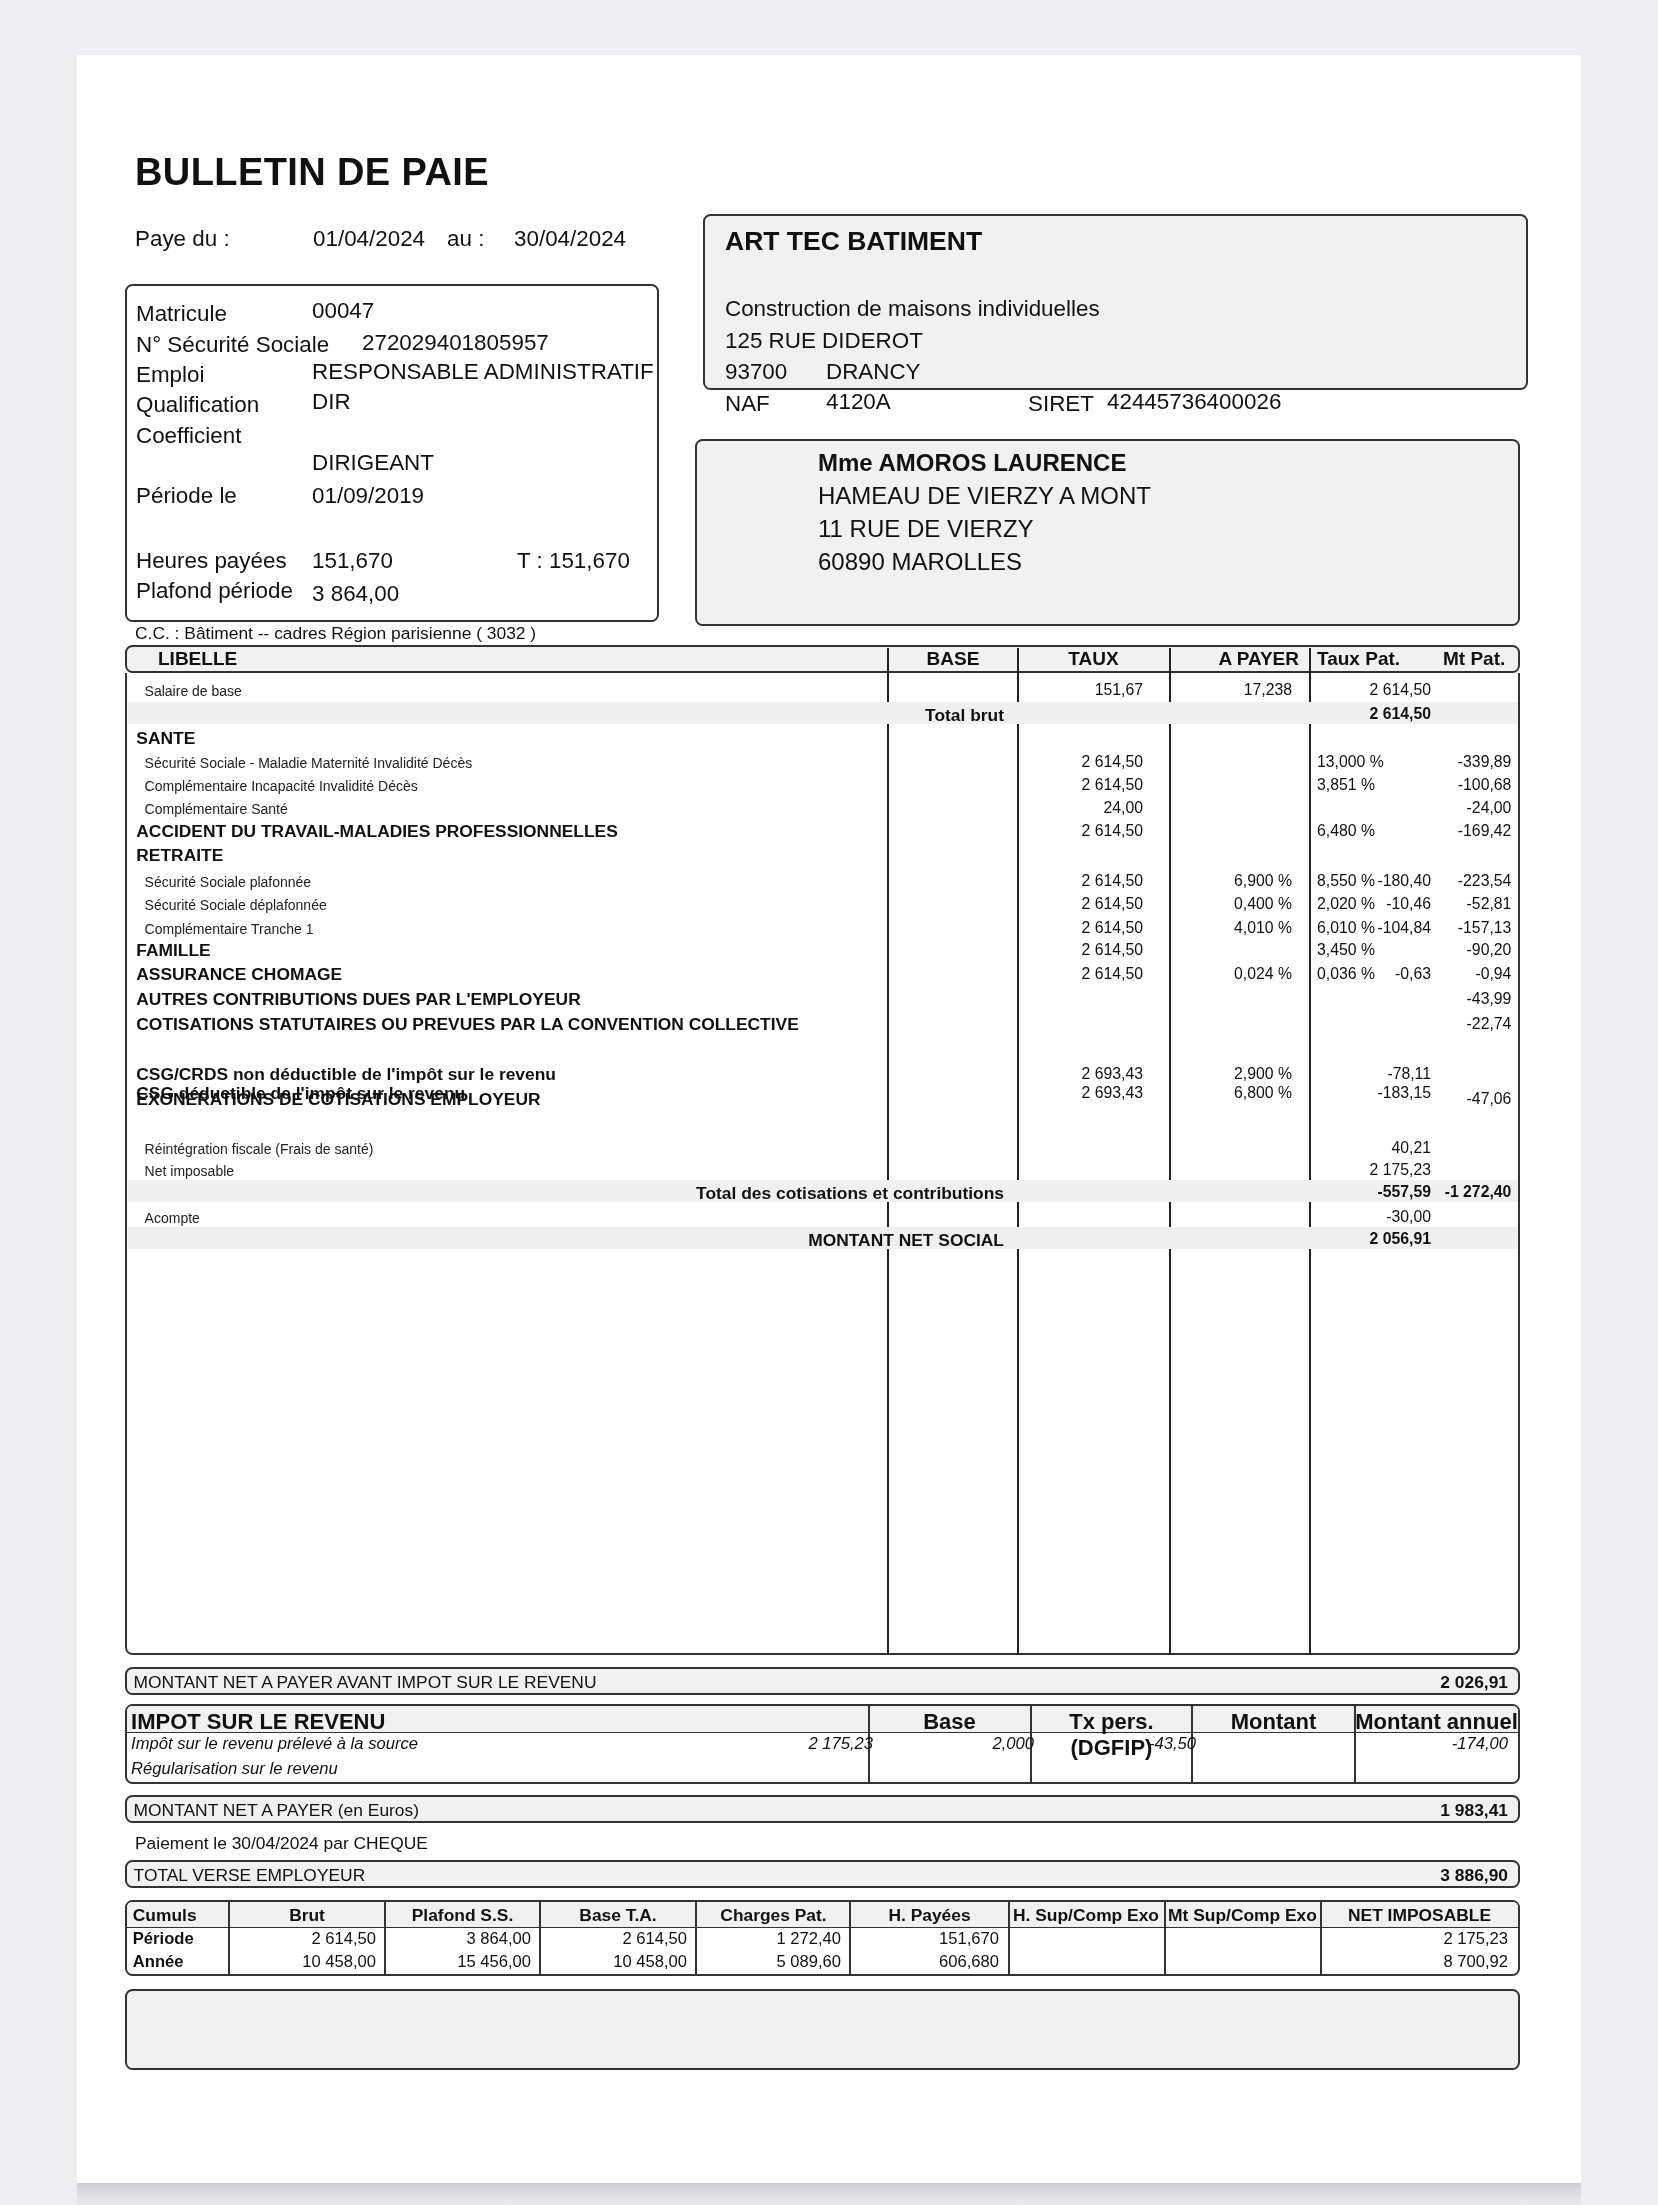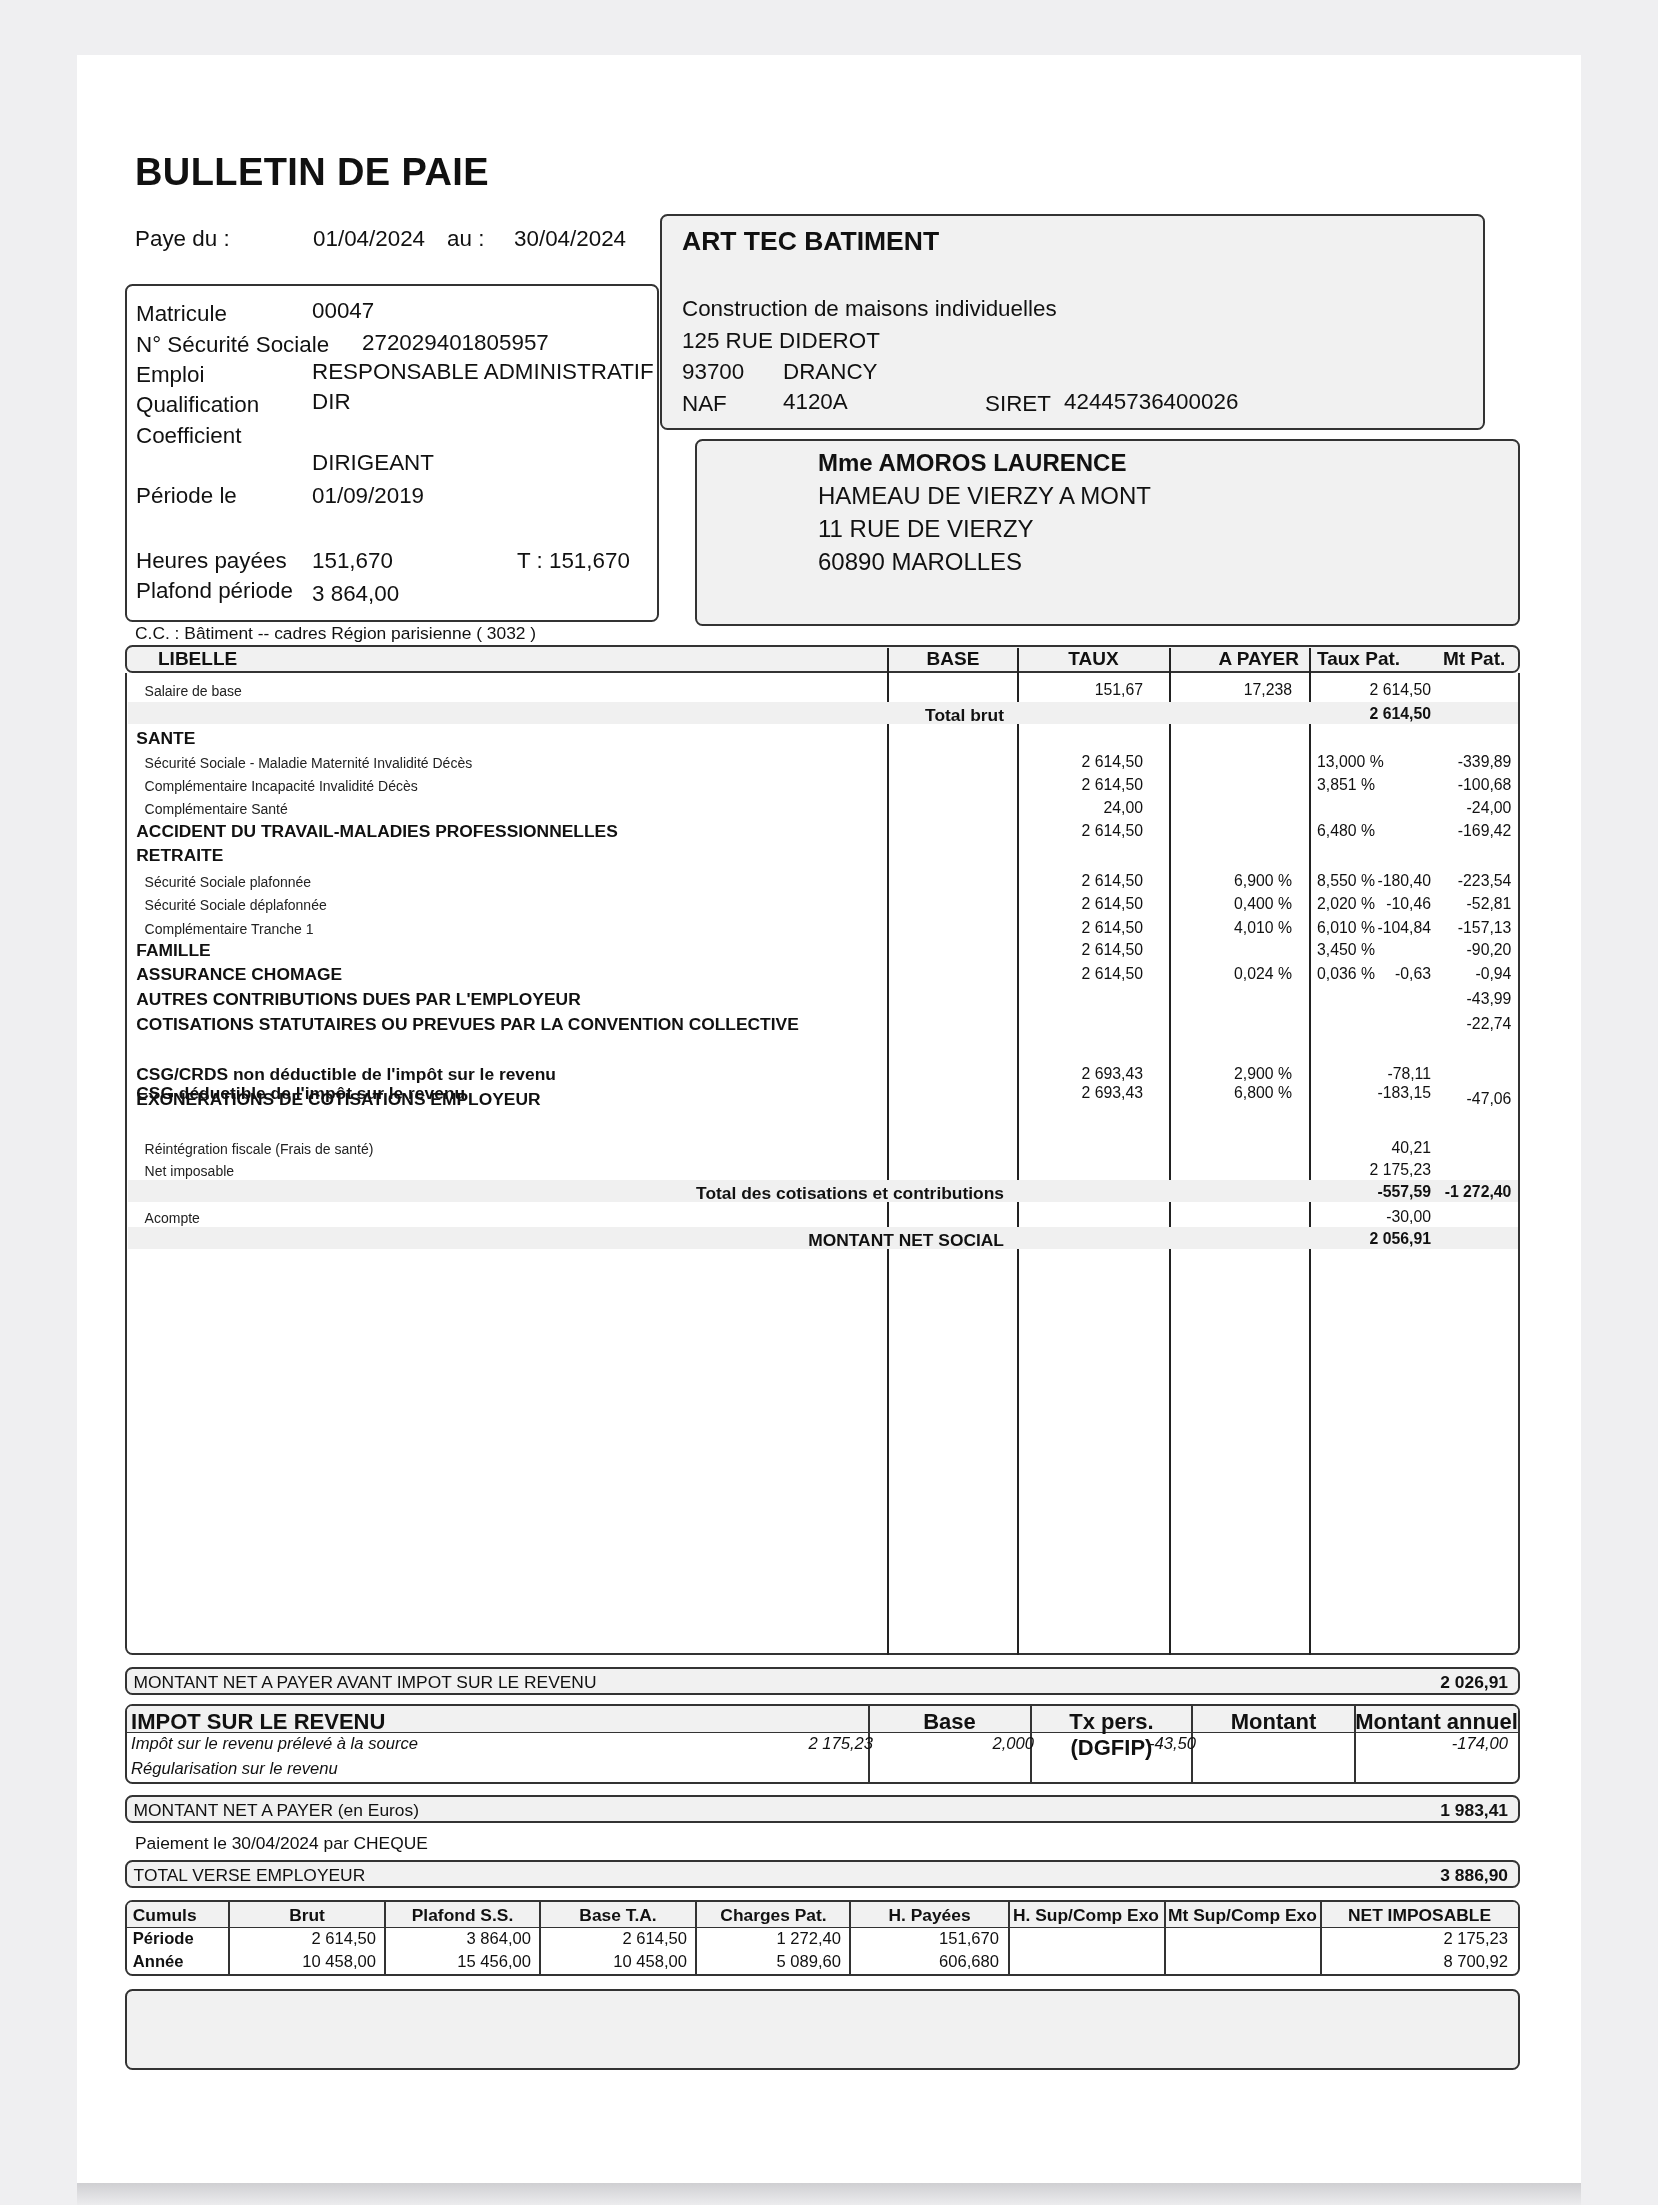--- a/index.html
+++ b/index.html
@@ -23,21 +23,21 @@
   .abs { position: absolute; }
   .title { left: 135px; top: 151px; font-size: 38px; font-weight: bold; letter-spacing: 0.4px; }
   .period { top: 226px; font-size: 22.4px; }
   .box {
     position: absolute; border: 2.5px solid #333; border-radius: 7.5px;
     box-sizing: border-box;
   }
   .box.grey { background: #f1f1f1; }
   .emp-box { left: 125px; top: 284px; width: 534px; height: 338px; background: #fff; }
   .lbl { font-size: 22.4px; position: absolute; white-space: nowrap; }
-  .co-box { left: 660px; top: 214px; width: 825px; height: 216px; text-align: center; }
+  .co-box { left: 703px; top: 214px; width: 825px; height: 176px; text-align: center; }
   .addr-box { left: 695px; top: 439px; width: 825px; height: 187px; }
   .cc { left: 135px; top: 623px; font-size: 17.4px; }
 
   
   .main-head { left: 125px; top: 645px; width: 1395px; height: 28px; background: #f1f1f1; border-radius: 7.5px; }
   .main-body { left: 125px; top: 673px; width: 1395px; height: 982px; background: #fff; border-top: none; border-radius: 0 0 7.5px 7.5px; }
   .colline { position: absolute; width: 1.7px; background: #222; }
   .hcell { position: absolute; top: 648px; font-size: 19px; font-weight: bold; text-align: center; }
   .row { position: absolute; left: 128px; width: 1390px; height: 22.4px; }
   .row.shade { background: #f0f0f0; }

